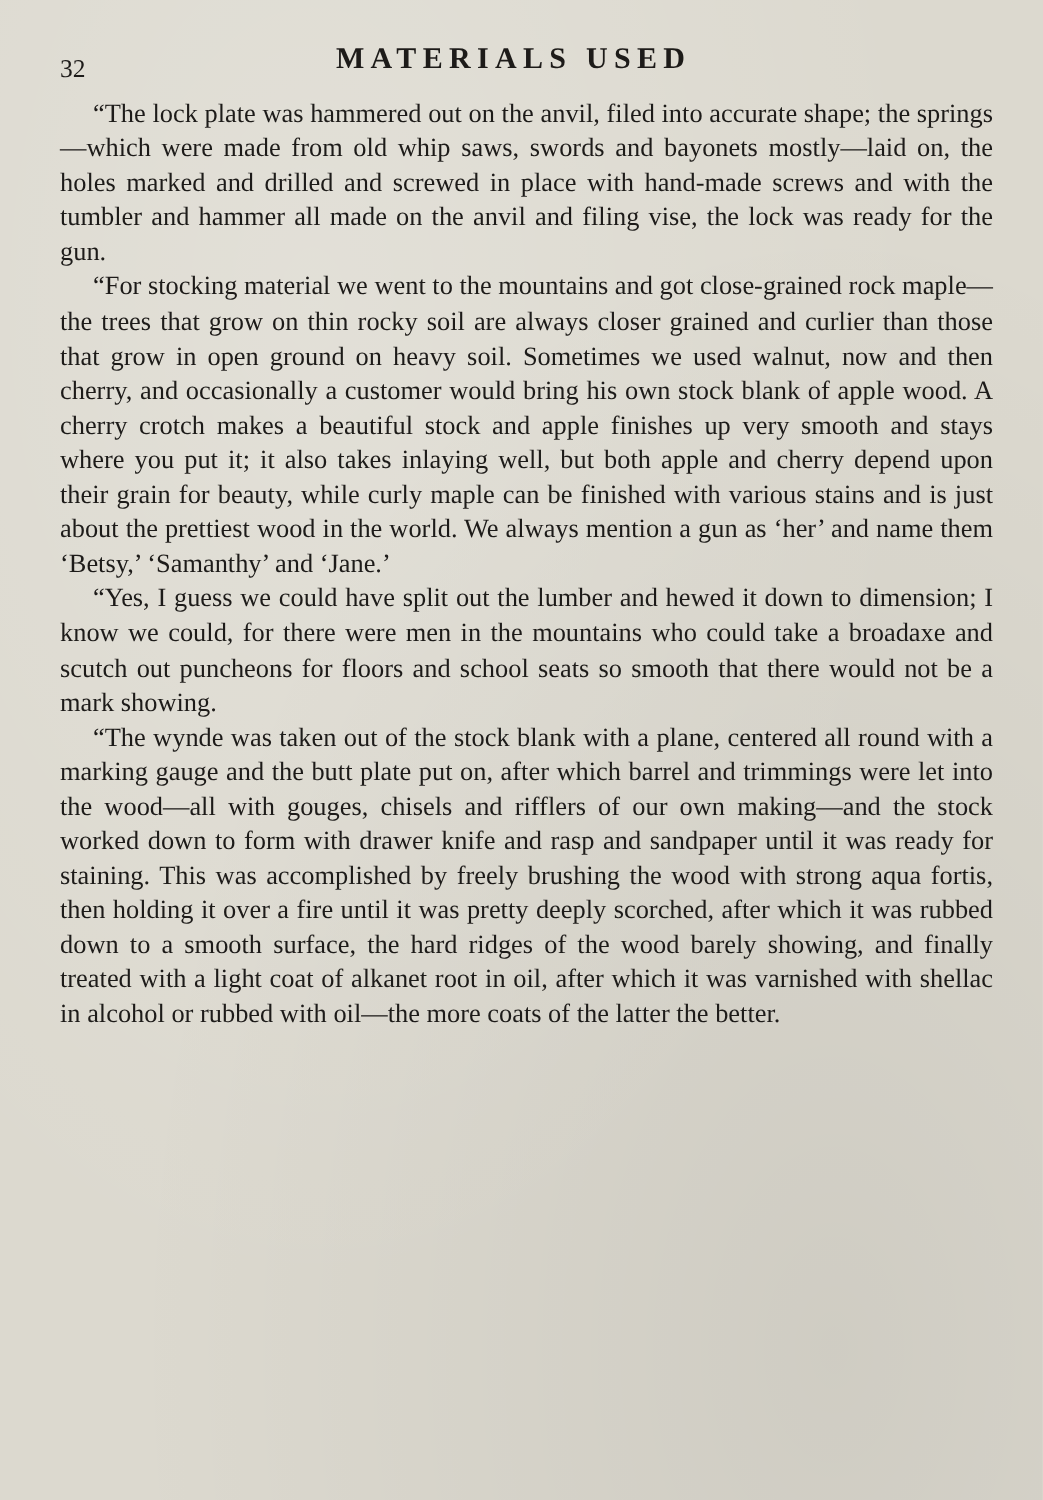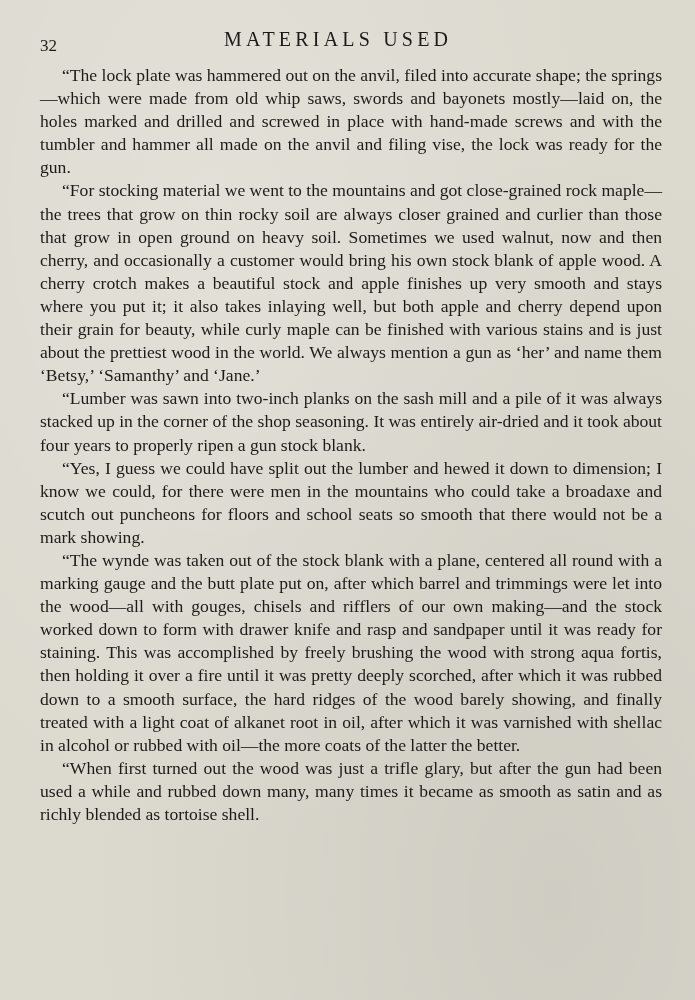--- a/index.html
+++ b/index.html
@@ -38,20 +38,21 @@
     top: 10px;
     font-size: 17px;
     letter-spacing: 0;
   }
   .chapter-title {
     position: absolute;
     left: 224px;
     top: 2px;
     font-size: 20px;
     letter-spacing: 4.2px;
+    font-weight: bold;
   }
   .body-text {
     position: absolute;
     left: 40px;
     top: 64px;
     width: 622px;
     font-size: 17.6px;
     line-height: 23.1px;
     text-align: justify;
     hyphens: manual;
@@ -66,18 +67,16 @@
 
 <div class="page">
   <div class="running-head">
     <span class="page-number">32</span>
     <span class="chapter-title">MATERIALS USED</span>
   </div>
 
   <div class="body-text">
     <p class="para">“The lock plate was hammered out on the anvil, filed into accurate shape; the springs—which were made from old whip saws, swords and bayonets mostly—laid on, the holes marked and drilled and screwed in place with hand-made screws and with the tumbler and hammer all made on the anvil and filing vise, the lock was ready for the gun.</p>
     <p class="para">“For stocking material we went to the mountains and got close-grained rock maple—the trees that grow on thin rocky soil are always closer grained and curlier than those that grow in open ground on heavy soil. Sometimes we used walnut, now and then cherry, and occasionally a cus­tomer would bring his own stock blank of apple wood. A cherry crotch makes a beautiful stock and apple finishes up very smooth and stays where you put it; it also takes inlaying well, but both apple and cherry depend upon their grain for beauty, while curly maple can be finished with various stains and is just about the prettiest wood in the world. We always men­tion a gun as ‘her’ and name them ‘Betsy,’ ‘Samanthy’ and ‘Jane.’</p>
-    <p class="para">“Lumber was sawn into two-inch planks on the sash mill and a pile of it was always stacked up in the corner of the shop seasoning. It was entirely air-dried and it took about four years to properly ripen a gun stock blank.</p>
     <p class="para">“Yes, I guess we could have split out the lumber and hewed it down to dimension; I know we could, for there were men in the mountains who could take a broadaxe and scutch out puncheons for floors and school seats so smooth that there would not be a mark showing.</p>
     <p class="para">“The wynde was taken out of the stock blank with a plane, centered all round with a marking gauge and the butt plate put on, after which barrel and trimmings were let into the wood—all with gouges, chisels and rifflers of our own making—and the stock worked down to form with drawer knife and rasp and sandpaper until it was ready for staining. This was accom­plished by freely brushing the wood with strong aqua fortis, then holding it over a fire until it was pretty deeply scorched, after which it was rubbed down to a smooth surface, the hard ridges of the wood barely showing, and finally treated with a light coat of alkanet root in oil, after which it was varnished with shellac in alcohol or rubbed with oil—the more coats of the latter the better.</p>
-    <p class="para">“When first turned out the wood was just a trifle glary, but after the gun had been used a while and rubbed down many, many times it became as smooth as satin and as richly blended as tortoise shell.</p>
   </div>
 </div>
 
 </body></html>

